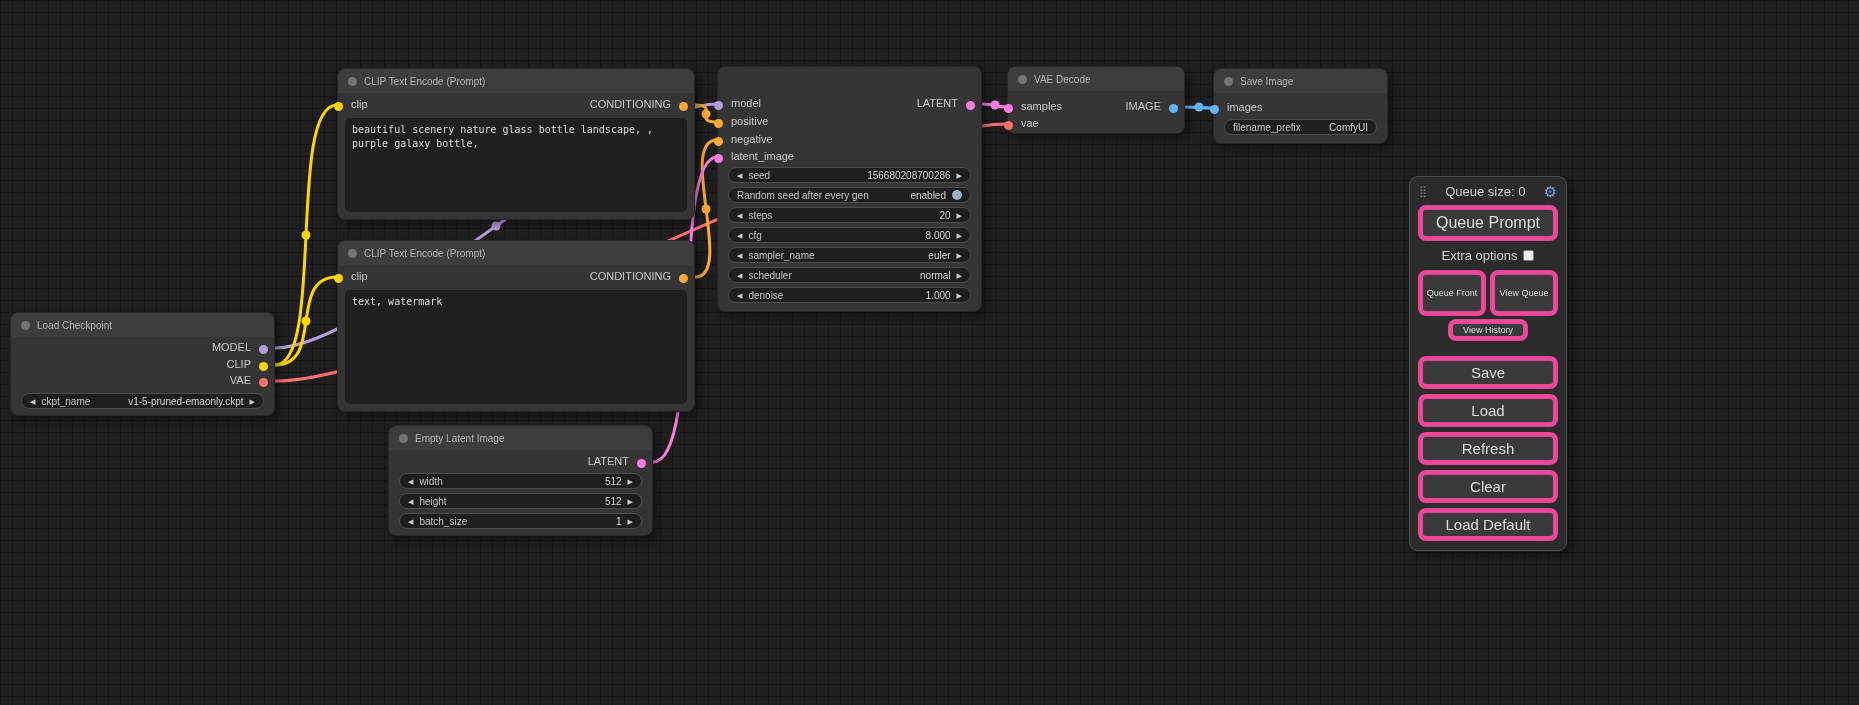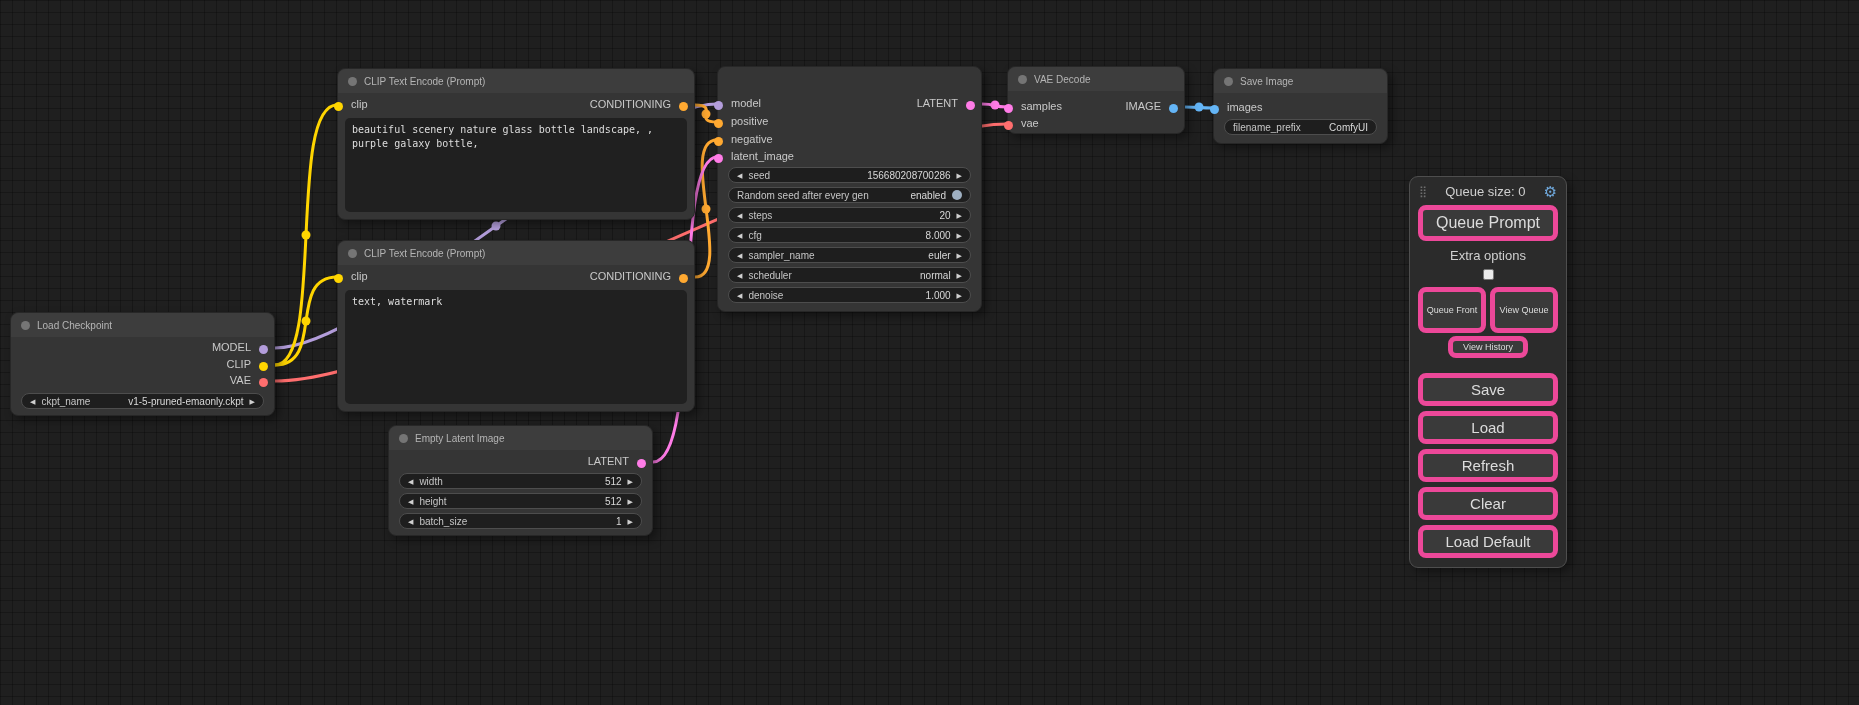--- a/index.html
+++ b/index.html
@@ -33,21 +33,21 @@
         padding:7px 8px 9px;color:#d6d6d6;}
   .menu-header{display:flex;align-items:center;gap:5px;padding:0 1px 6px;}
   .drag-handle{color:#6f6f6f;font-size:11px;line-height:1;cursor:grab;}
   .queue-size{flex:1;text-align:center;font-size:13px;color:#cfcfcf;}
   .gear{font-size:15px;line-height:1;cursor:pointer;}
   .btn{display:block;width:100%;background:#3a3a3a;border:5px solid #ec4899;border-radius:8px;color:#dcdcdc;
         font-family:inherit;font-size:15px;padding:3px 0;cursor:pointer;text-align:center;}
   .btn.big{margin-top:5px;}
   .btn.queue-prompt{font-size:16px;padding:4px 0;margin-top:0;}
   .extra-row{display:flex;align-items:center;justify-content:center;gap:6px;font-size:13px;
-        color:#d0d0d0;padding:7px 0 4px;flex-direction:column;}
+        color:#d0d0d0;padding:7px 0 4px;}
   .checkbox{width:11px;height:11px;background:#ececec;border:1px solid #777;border-radius:2px;cursor:pointer;}
   .small-row{display:flex;gap:4px;margin-top:3px;}
   .small-row .btn{width:auto;flex:1;font-size:9px;padding:13px 2px;border-radius:8px;}
   .small-row.center{justify-content:center;}
   .small-row.center .btn{flex:0 0 auto;padding:1px 10px;text-align:right;}
   .gap{height:10px;}
 </style>
 </head>
 <body>
 

